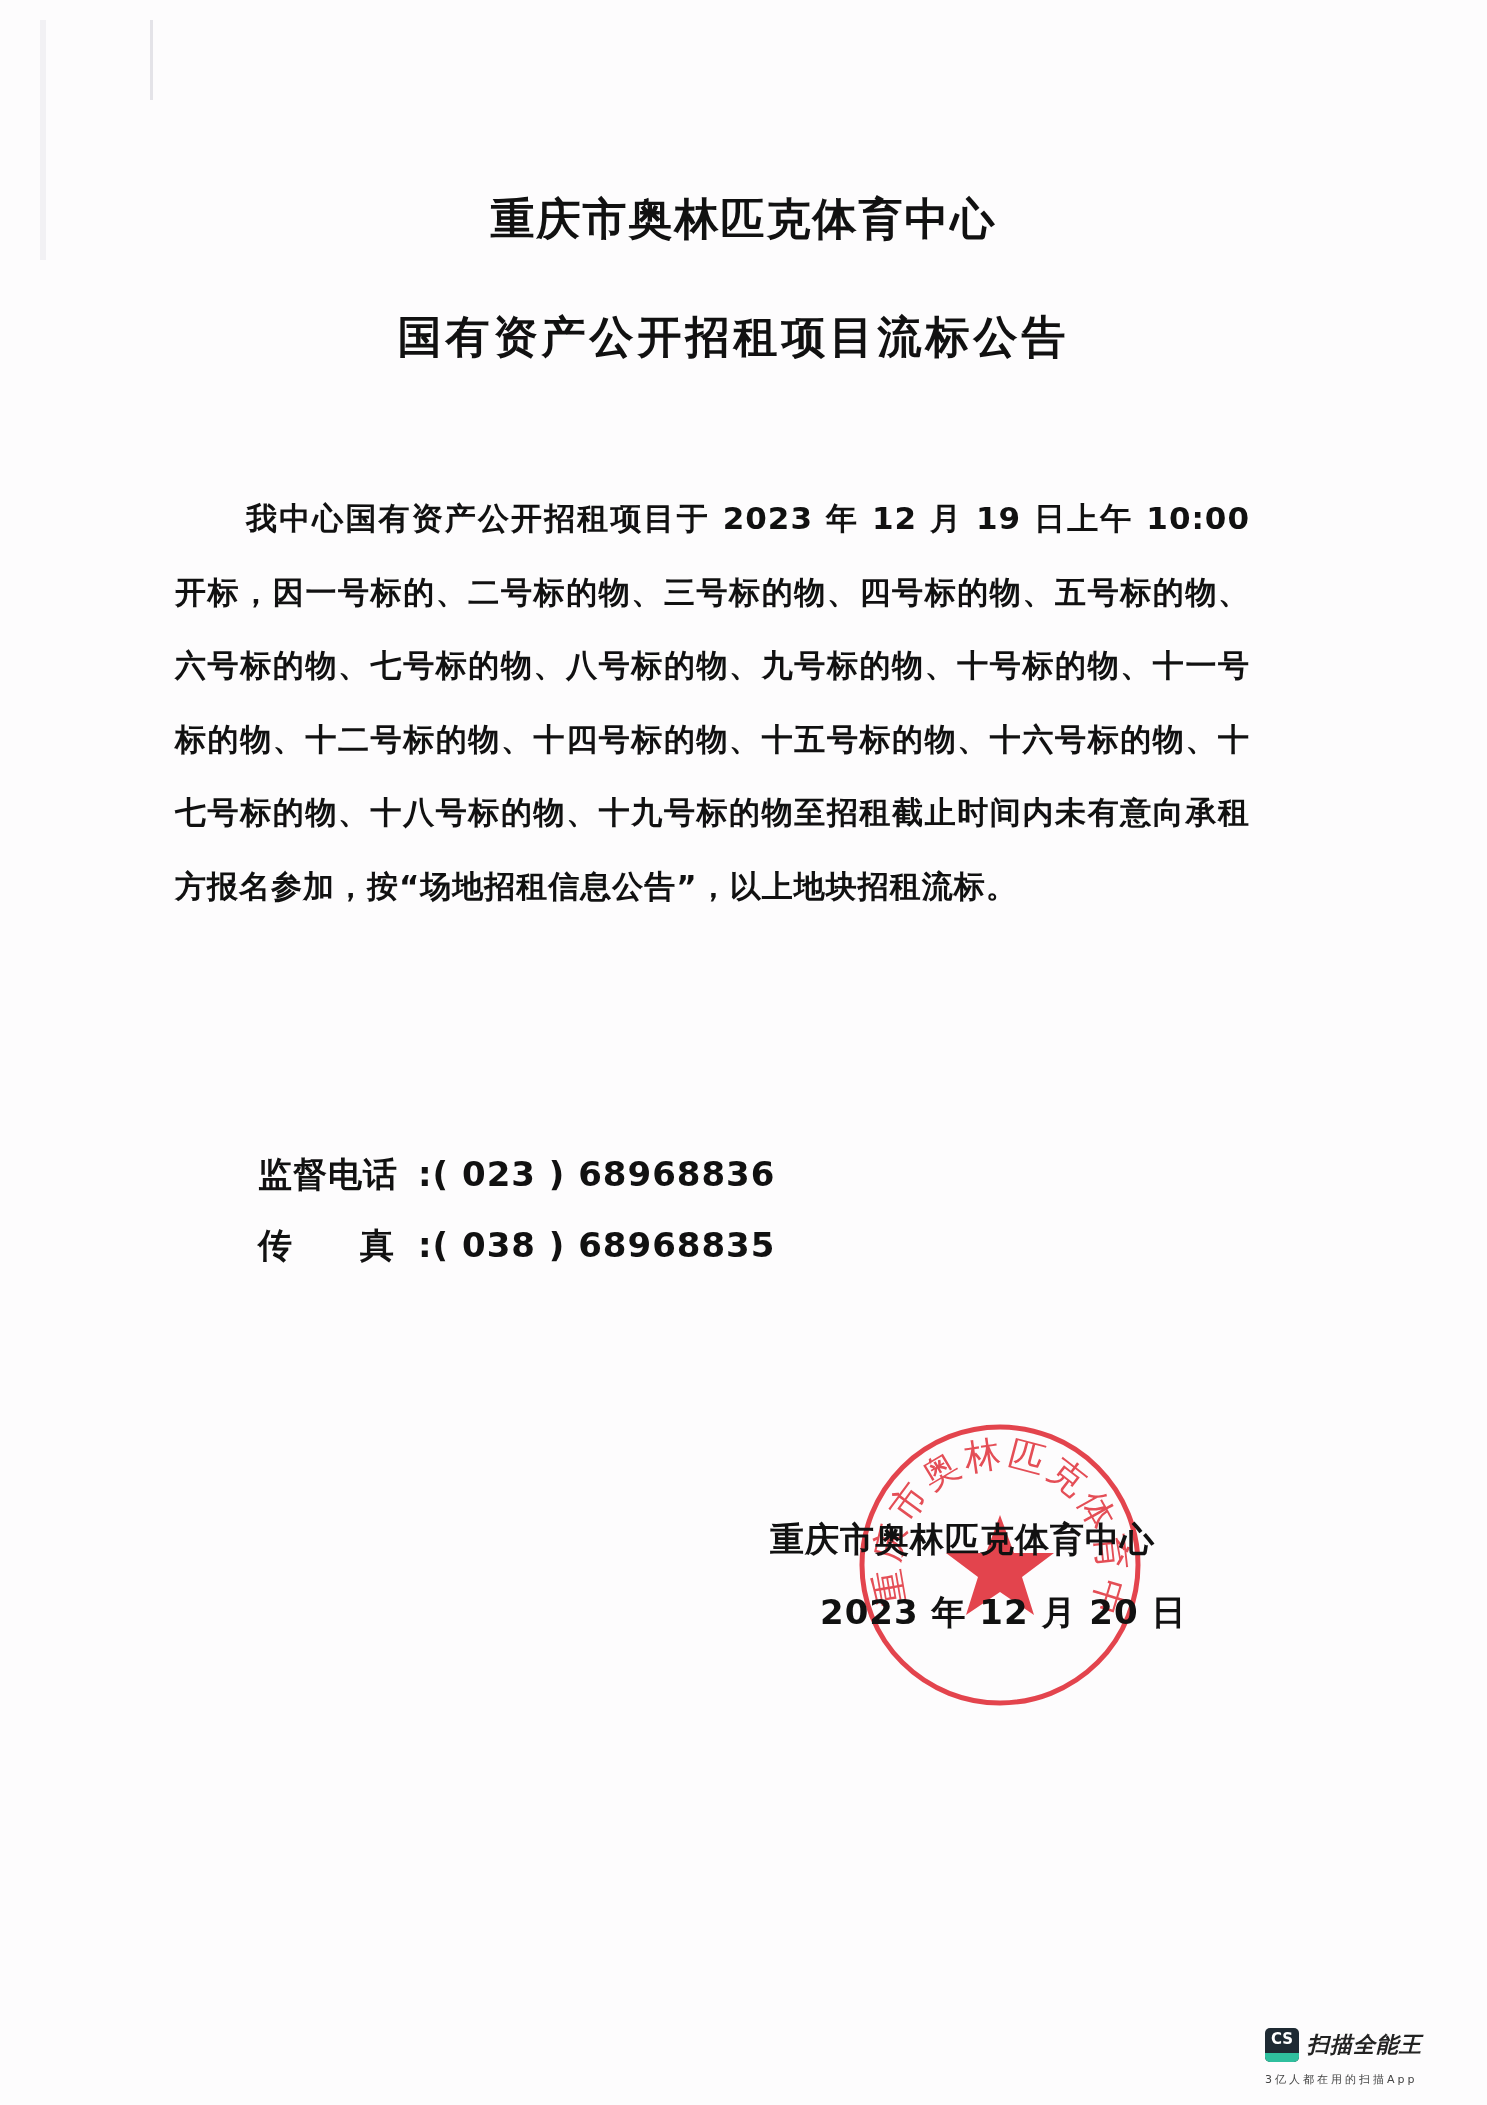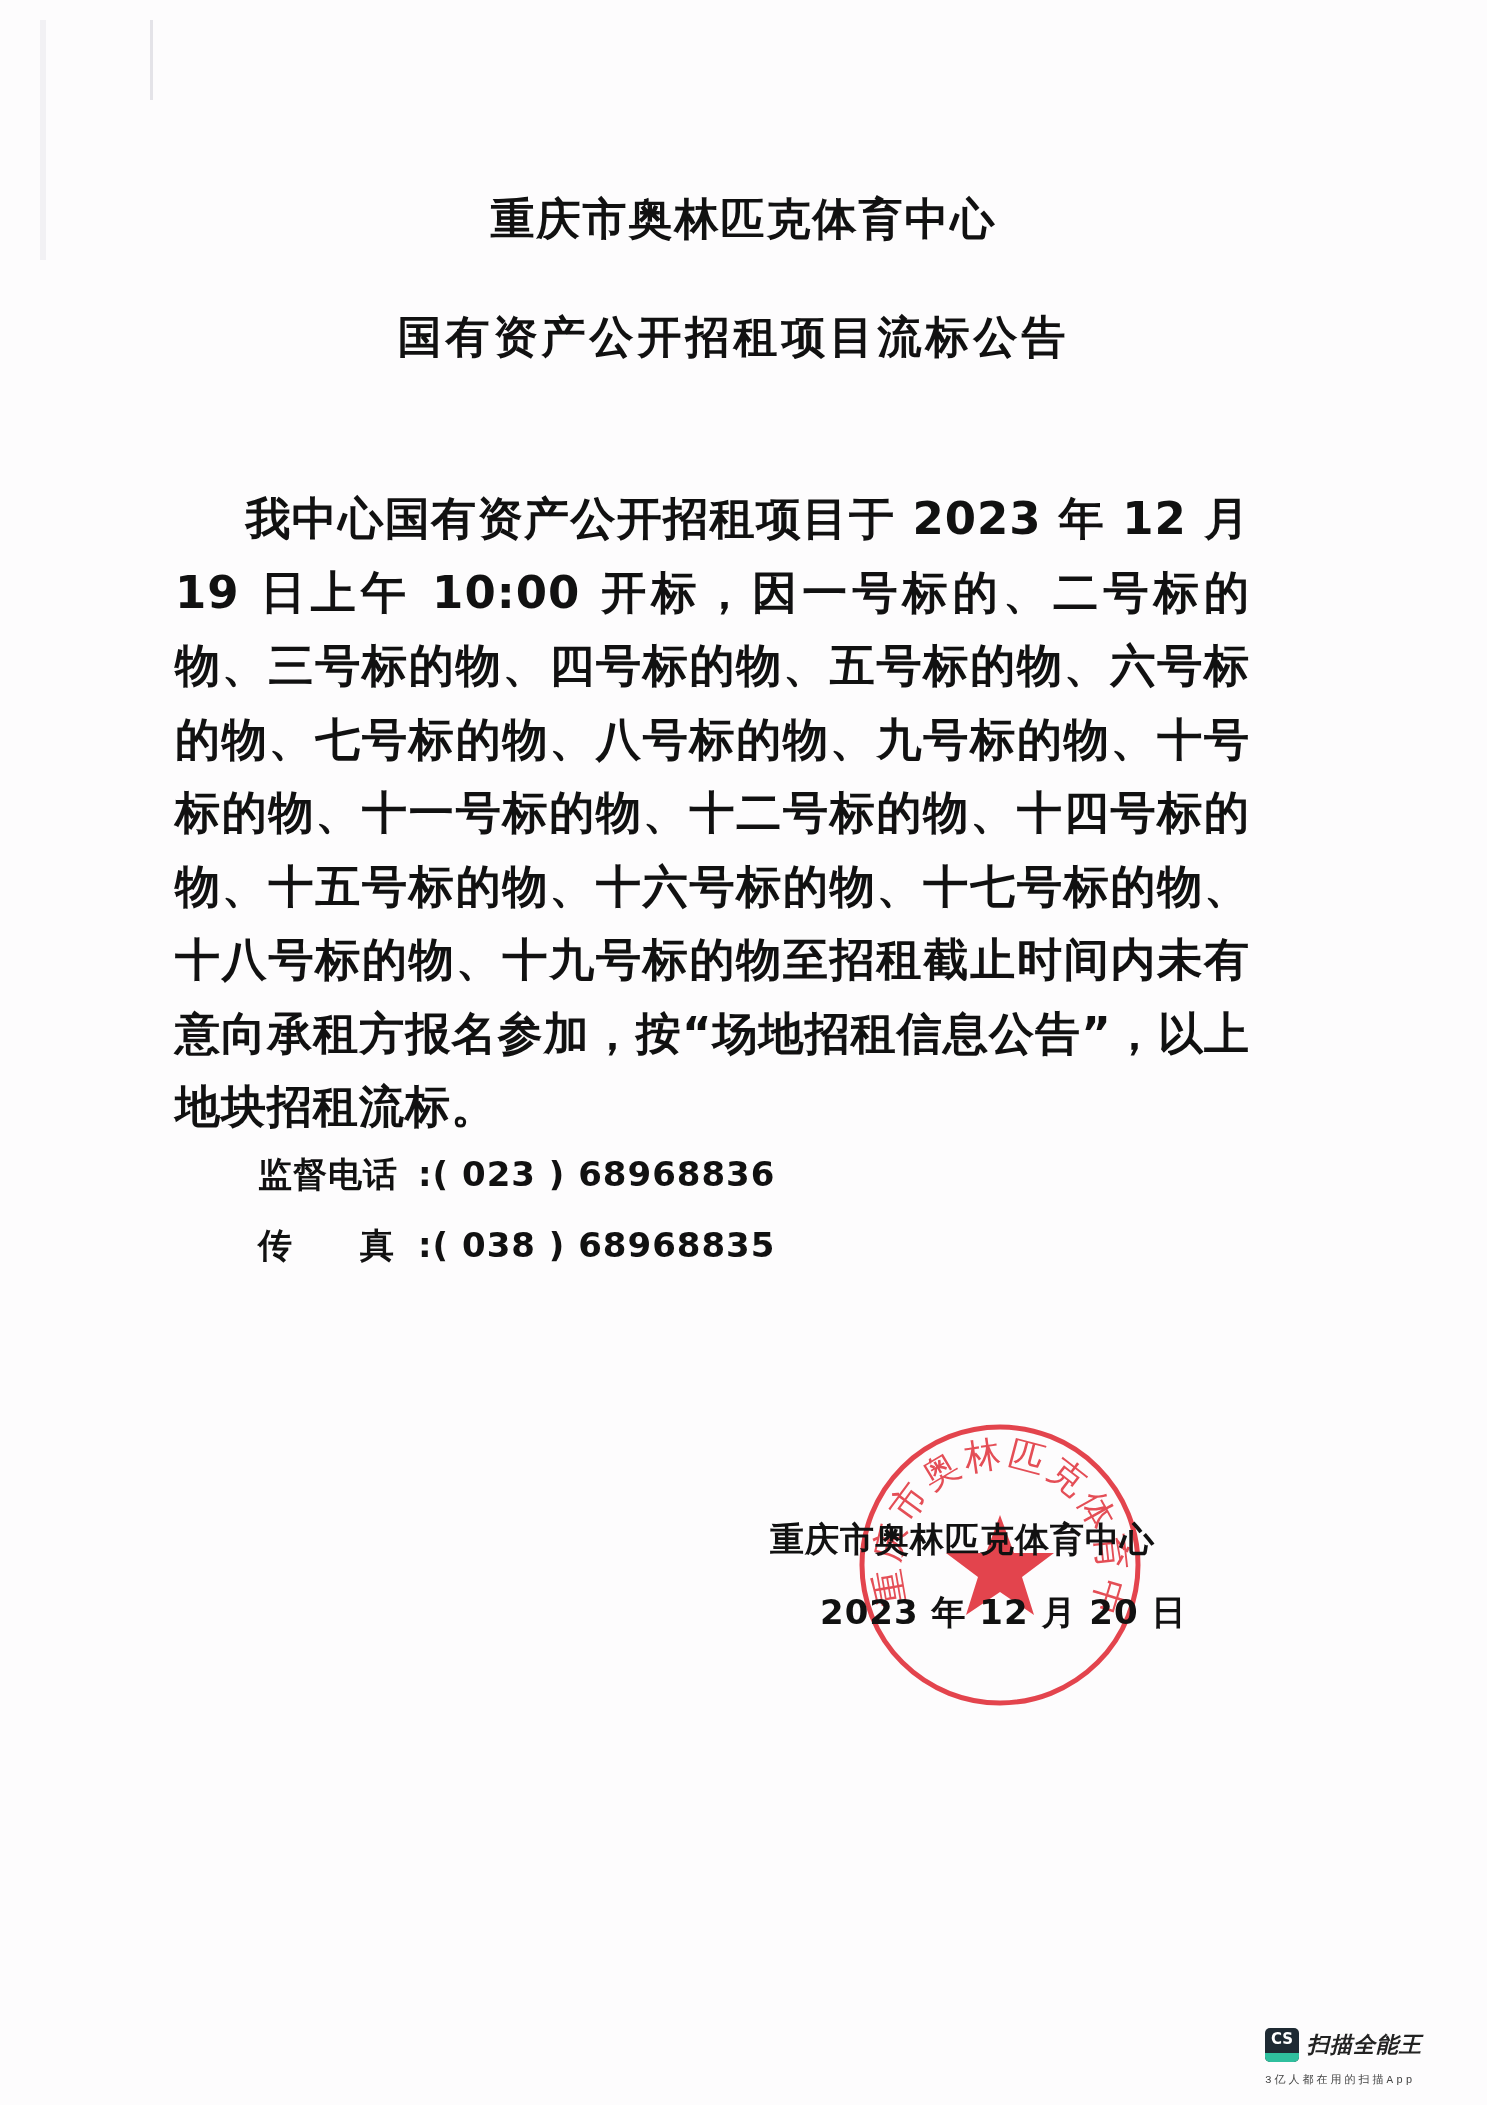--- a/index.html
+++ b/index.html
@@ -7,37 +7,37 @@
     width: 1487px; height: 2105px; position: relative; overflow: hidden;
     background: #fdfcfd;
     font-family: "DejaVu Sans", "Liberation Sans", sans-serif;
     color: #111;
   }
   .scan-edge { position: absolute; left: 40px; top: 20px; width: 6px; height: 240px; background: #ececf0; opacity: 0.7; }
   .scan-edge2 { position: absolute; left: 150px; top: 20px; width: 3px; height: 80px; background: #d8d8de; opacity: 0.7; }
   .title { position: absolute; left: 0; width: 1487px; text-align: center; font-weight: bold; font-size: 44px; letter-spacing: 2px; }
   .title1 { top: 190px; }
   .title2 { top: 308px; left: -10px; letter-spacing: 4px; }
-  .body-text { position: absolute; left: 175px; top: 482px; width: 1075px; font-size: 45px; font-weight: bold; line-height: 73.5px; text-align: justify; letter-spacing: 1px; }
+  .body-text { position: absolute; left: 175px; top: 482px; width: 1075px; font-size: 31px; font-weight: bold; line-height: 73.5px; text-align: justify; letter-spacing: 1px; }
   .body-text .indent { display: inline-block; width: 70px; }
   .contact { position: absolute; left: 258px; font-size: 34px; font-weight: bold; letter-spacing: 1px; }
   .contact1 { top: 1152px; }
   .contact2 { top: 1223px; }
   .contact .lbl { display: inline-block; width: 160px; }
   .contact2 .lbl { letter-spacing: 0; }
   .sig { position: absolute; font-size: 34px; font-weight: bold; letter-spacing: 1px; z-index: 2; }
   .sig-org { left: 770px; top: 1517px; }
   .sig-date { left: 820px; top: 1590px; }
   .seal { position: absolute; left: 855px; top: 1420px; width: 290px; height: 290px; z-index: 1; }
   .watermark { position: absolute; left: 1265px; top: 2012px; width: 200px; height: 80px; margin-top: 16px; }
   .wm-logo { position: absolute; left: 0; top: 0; width: 34px; height: 34px; border-radius: 5px; background: #1e2a33; overflow: hidden; }
   .wm-logo .stripe { position: absolute; left: 0; bottom: 0; width: 34px; height: 9px; background: #2fbf9e; }
   .wm-logo .cs { position: absolute; left: 0; top: 2px; width: 34px; text-align: center; color: #fff; font-weight: bold; font-size: 15px; font-family: "DejaVu Sans", sans-serif; }
   .wm-name { position: absolute; left: 42px; top: 2px; font-size: 22px; color: #222; font-weight: bold; letter-spacing: 1px; font-style: italic; }
-  .wm-sub { position: absolute; left: 0; top: 44px; font-size: 11px; color: #444; letter-spacing: 3px; font-family: Liberation Mono, monospace; }
+  .wm-sub { position: absolute; left: 0; top: 44px; font-size: 11px; color: #444; letter-spacing: 3px; }
 </style>
 </head>
 <body>
 
 <div class="scan-edge"></div>
 <div class="scan-edge2"></div>
 
 <div class="title title1">重庆市奥林匹克体育中心</div>
 <div class="title title2">国有资产公开招租项目流标公告</div>
 

